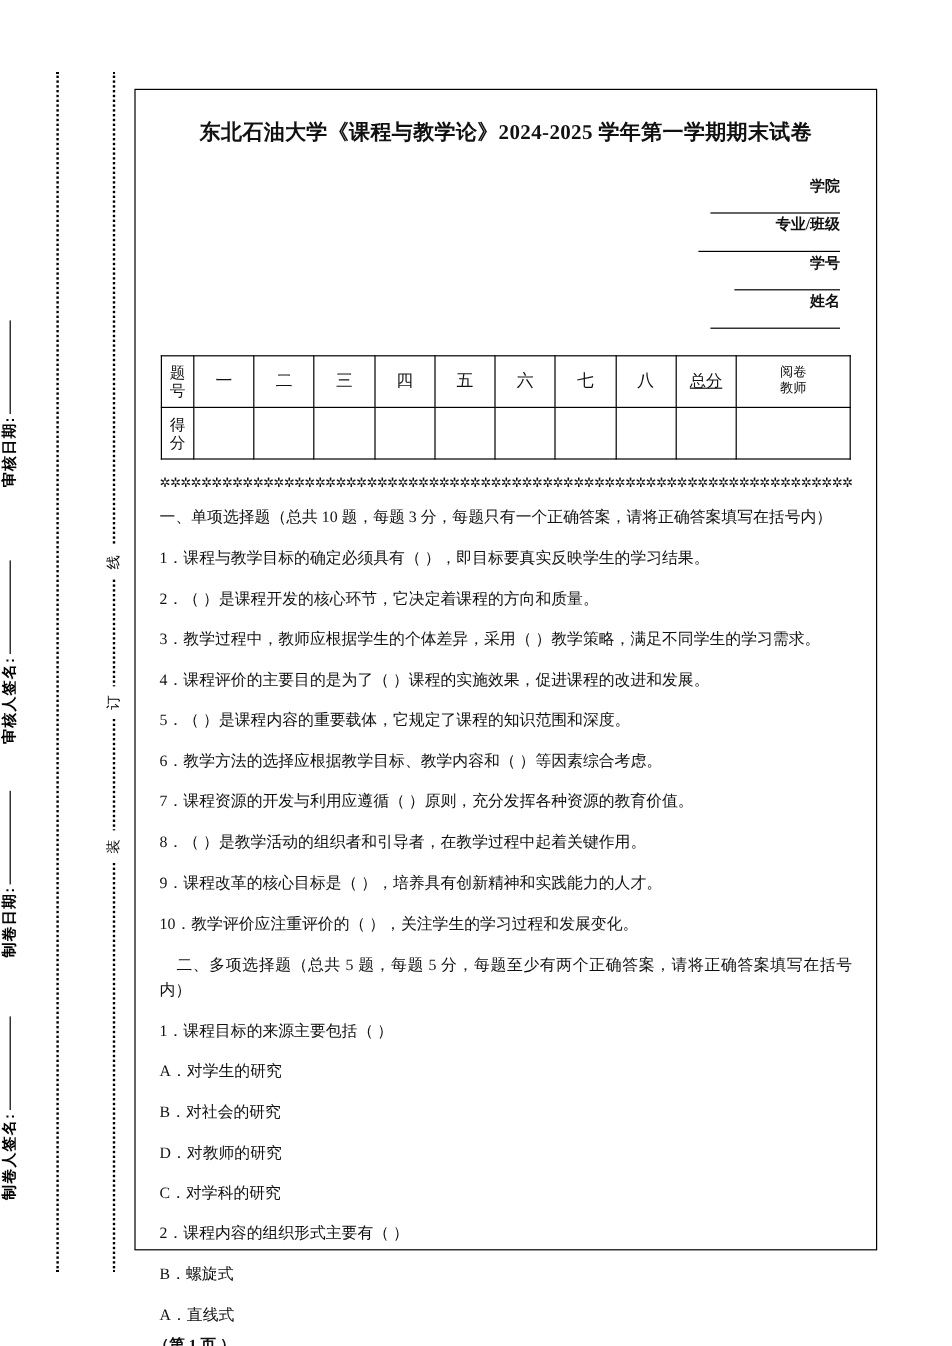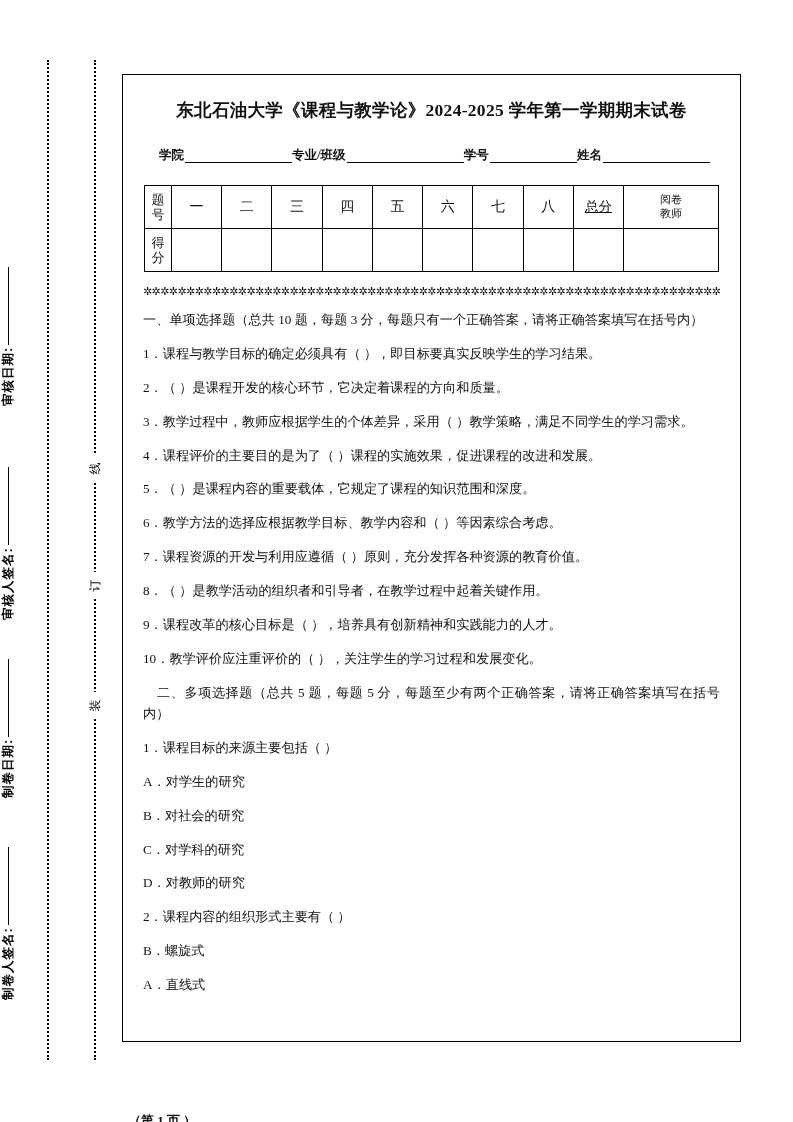--- a/index.html
+++ b/index.html
@@ -64,21 +64,21 @@
     color: #000;
   }
   .fold-mark span {
     display: inline-block;
     transform: rotate(-90deg);
   }
 
   
   #exam-sheet {
     position: absolute;
-    left: 122px;
+    left: 112px;
     top: 74px;
     width: 619px;
     height: 968px;
     border: 1.6px solid #000;
     box-sizing: border-box;
     padding: 14px 18px 0 18px;
   }
 
   #paper-title {
     font-size: 17.5px;
@@ -90,20 +90,21 @@
     font-family: "Liberation Serif", "DejaVu Serif", serif;
   }
 
   #student-info {
     margin: 22px 12px 0 18px;
     font-size: 12.5px;
     font-weight: bold;
     display: flex;
     align-items: flex-end;
     white-space: nowrap;
+    flex-direction: column;
   }
   #student-info .fill {
     border-bottom: 1px solid #000;
     height: 13px;
     margin: 0 0 1px 1px;
   }
   .fill-college  { width: 108px; }
   .fill-major    { width: 118px; }
   .fill-number   { width: 88px;  }
   .fill-name     { width: 108px; }
@@ -251,21 +252,21 @@
       <div class="para question">5．（  ）是课程内容的重要载体，它规定了课程的知识范围和深度。</div>
       <div class="para question">6．教学方法的选择应根据教学目标、教学内容和（  ）等因素综合考虑。</div>
       <div class="para question">7．课程资源的开发与利用应遵循（  ）原则，充分发挥各种资源的教育价值。</div>
       <div class="para question">8．（  ）是教学活动的组织者和引导者，在教学过程中起着关键作用。</div>
       <div class="para question">9．课程改革的核心目标是（  ），培养具有创新精神和实践能力的人才。</div>
       <div class="para question">10．教学评价应注重评价的（  ），关注学生的学习过程和发展变化。</div>
       <div class="para section-head indent">二、多项选择题（总共 5 题，每题 5 分，每题至少有两个正确答案，请将正确答案填写在括号内）</div>
       <div class="para question">1．课程目标的来源主要包括（  ）</div>
       <div class="para option">A．对学生的研究</div>
       <div class="para option">B．对社会的研究</div>
+      <div class="para option">D．对教师的研究</div>
       <div class="para option">C．对学科的研究</div>
-      <div class="para option">D．对教师的研究</div>
       <div class="para question">2．课程内容的组织形式主要有（  ）</div>
       <div class="para option">B．螺旋式</div>
       <div class="para option">A．直线式</div>
     </div>
 </div>
 
 <div id="page-footer">（第 1 页 ）</div>
 
 </body></html>

